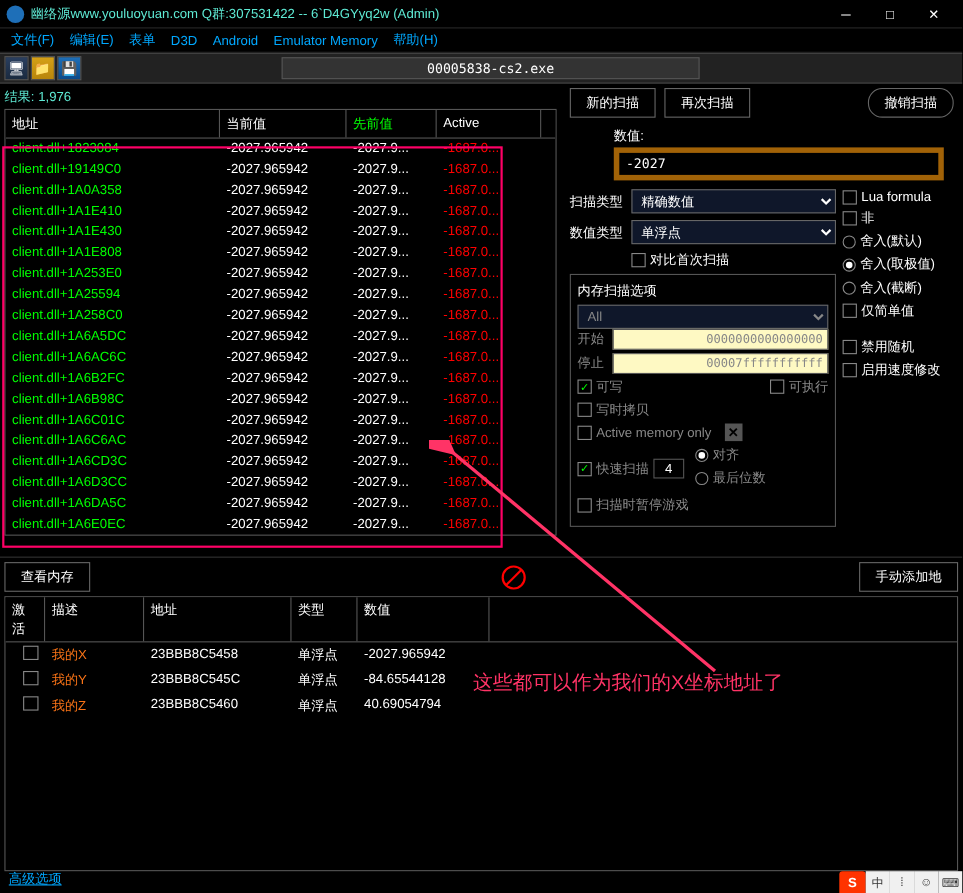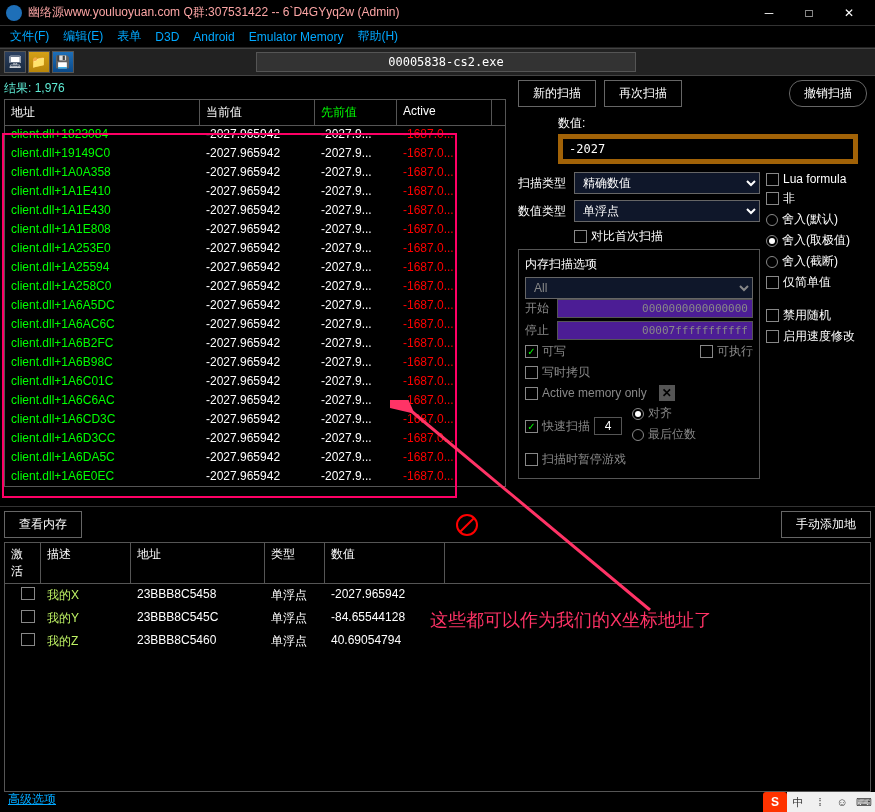--- a/index.html
+++ b/index.html
@@ -1,19 +1,19 @@
 <!DOCTYPE html>
 <html><head>
 <meta charset="utf-8">
 <style>
 * { margin: 0; padding: 0; box-sizing: border-box; font-family: "Microsoft YaHei", "SimSun", sans-serif; font-size: 12px; }
 body { background: #000; color: #fff; width: 875px; height: 812px; overflow: hidden; position: relative; }
 .titlebar { height: 26px; background: #000; display: flex; align-items: center; padding: 0 6px; border-bottom: 1px solid #333; }
 .titlebar-icon { width: 16px; height: 16px; background: #1e6fb8; border-radius: 50%; margin-right: 6px; }
-.titlebar-text { color: #fca5a5; flex: 0 0 auto; }
+.titlebar-text { color: #5eead4; flex: 0 0 auto; }
 .titlebar-spacer { flex: 1; }
 .win-btn { width: 40px; height: 24px; display: flex; align-items: center; justify-content: center; color: #fff; cursor: pointer; }
 .menubar { height: 22px; background: #000; display: flex; align-items: center; padding: 0 4px; gap: 2px; border-bottom: 1px solid #222; }
 .menu-item { color: #00a8ff; padding: 2px 6px; cursor: pointer; }
 .toolbar { height: 28px; background: #222; border-top: 1px solid #444; border-bottom: 1px solid #444; display: flex; align-items: center; padding: 0 4px; }
 .tool-btn { width: 22px; height: 22px; margin-right: 2px; border: 1px solid #555; cursor: pointer; display: flex; align-items: center; justify-content: center; }
 .tool-monitor { background: linear-gradient(#2a3f5f, #1a2a3f); }
 .tool-folder { background: linear-gradient(#d4a017, #b8860b); }
 .tool-save { background: linear-gradient(#1e6fb8, #0a4a8a); }
 .process-bar { background: #333; color: #fff; padding: 2px 8px; border: 1px solid #555; margin-left: 180px; width: 380px; text-align: center; font-family: monospace; }
@@ -46,35 +46,35 @@
 .opt-select { flex: 1; background: #0f172a; border: 1px solid #666; color: #fff; padding: 2px 4px; }
 .checkbox-row { display: flex; align-items: center; gap: 4px; margin-bottom: 4px; }
 .checkbox { width: 13px; height: 13px; border: 1px solid #888; background: #000; display: inline-flex; align-items: center; justify-content: center; font-size: 10px; }
 .checkbox.checked::after { content: "✓"; color: #00ff00; }
 .radio { width: 12px; height: 12px; border: 1px solid #888; border-radius: 50%; background: #000; display: inline-flex; align-items: center; justify-content: center; }
 .radio.checked::after { content: ""; width: 6px; height: 6px; background: #fff; border-radius: 50%; }
 .mem-group { border: 1px solid #555; padding: 6px; margin-top: 4px; }
 .mem-title { color: #fff; margin-bottom: 4px; }
 .mem-row { display: flex; align-items: center; gap: 4px; margin-bottom: 3px; }
 .mem-label { color: #888; width: 28px; }
-.mem-input { flex: 1; background: #4c1d95; border: 1px solid #555; color: #888; padding: 2px 4px; text-align: right; font-family: monospace; font-size: 11px; }
+.mem-input { flex: 1; background: #fef9c3; border: 1px solid #555; color: #888; padding: 2px 4px; text-align: right; font-family: monospace; font-size: 11px; }
 .disabled-text { color: #888; }
 .num-box { width: 28px; background: #000; border: 1px solid #555; color: #fff; text-align: center; padding: 1px; }
 .x-close { background: #555; color: #000; width: 16px; height: 16px; display: inline-flex; align-items: center; justify-content: center; font-weight: bold; }
 .bottom-bar { display: flex; padding: 4px; gap: 4px; align-items: center; border-top: 1px solid #333; }
 .prohibit { width: 22px; height: 22px; border: 2px solid #ff0000; border-radius: 50%; margin-left: 370px; position: relative; }
 .prohibit::after { content: ""; position: absolute; width: 2px; height: 20px; background: #ff0000; left: 8px; top: -1px; transform: rotate(45deg); }
 .cheat-table { border: 1px solid #555; height: 250px; margin: 0 4px; }
 .cheat-header { display: flex; background: #000; border-bottom: 1px solid #555; }
 .cheat-header div { padding: 3px 6px; border-right: 1px solid #555; color: #fff; }
 .cheat-row { display: flex; padding: 2px 0; font-family: monospace; }
 .cheat-row span { padding: 1px 6px; }
 .ch-active { width: 36px; }
 .ch-active .checkbox { margin-left: 10px; }
-.ch-desc { width: 90px; color: #bef264; }
+.ch-desc { width: 90px; color: #f97316; }
 .ch-addr { width: 134px; color: #fff; }
 .ch-type { width: 60px; color: #fff; }
 .ch-val { width: 120px; color: #fff; }
 .annotation { position: absolute; left: 430px; top: 608px; color: #ff3366; font-size: 18px; z-index: 10; }
 .arrow-svg { position: absolute; left: 390px; top: 400px; z-index: 8; pointer-events: none; }
 .advanced { position: absolute; bottom: 0; left: 0; padding: 4px 8px; color: #00a8ff; text-decoration: underline; cursor: pointer; }
 .taskbar-hint { position: absolute; bottom: 0; right: 0; display: flex; }
 .task-s { background: #ff3300; color: #fff; width: 24px; height: 20px; display: flex; align-items: center; justify-content: center; font-weight: bold; border-radius: 3px 3px 0 0; }
 .task-item { width: 22px; height: 20px; display: flex; align-items: center; justify-content: center; background: #f0f0f0; color: #333; font-size: 11px; }
 </style>

